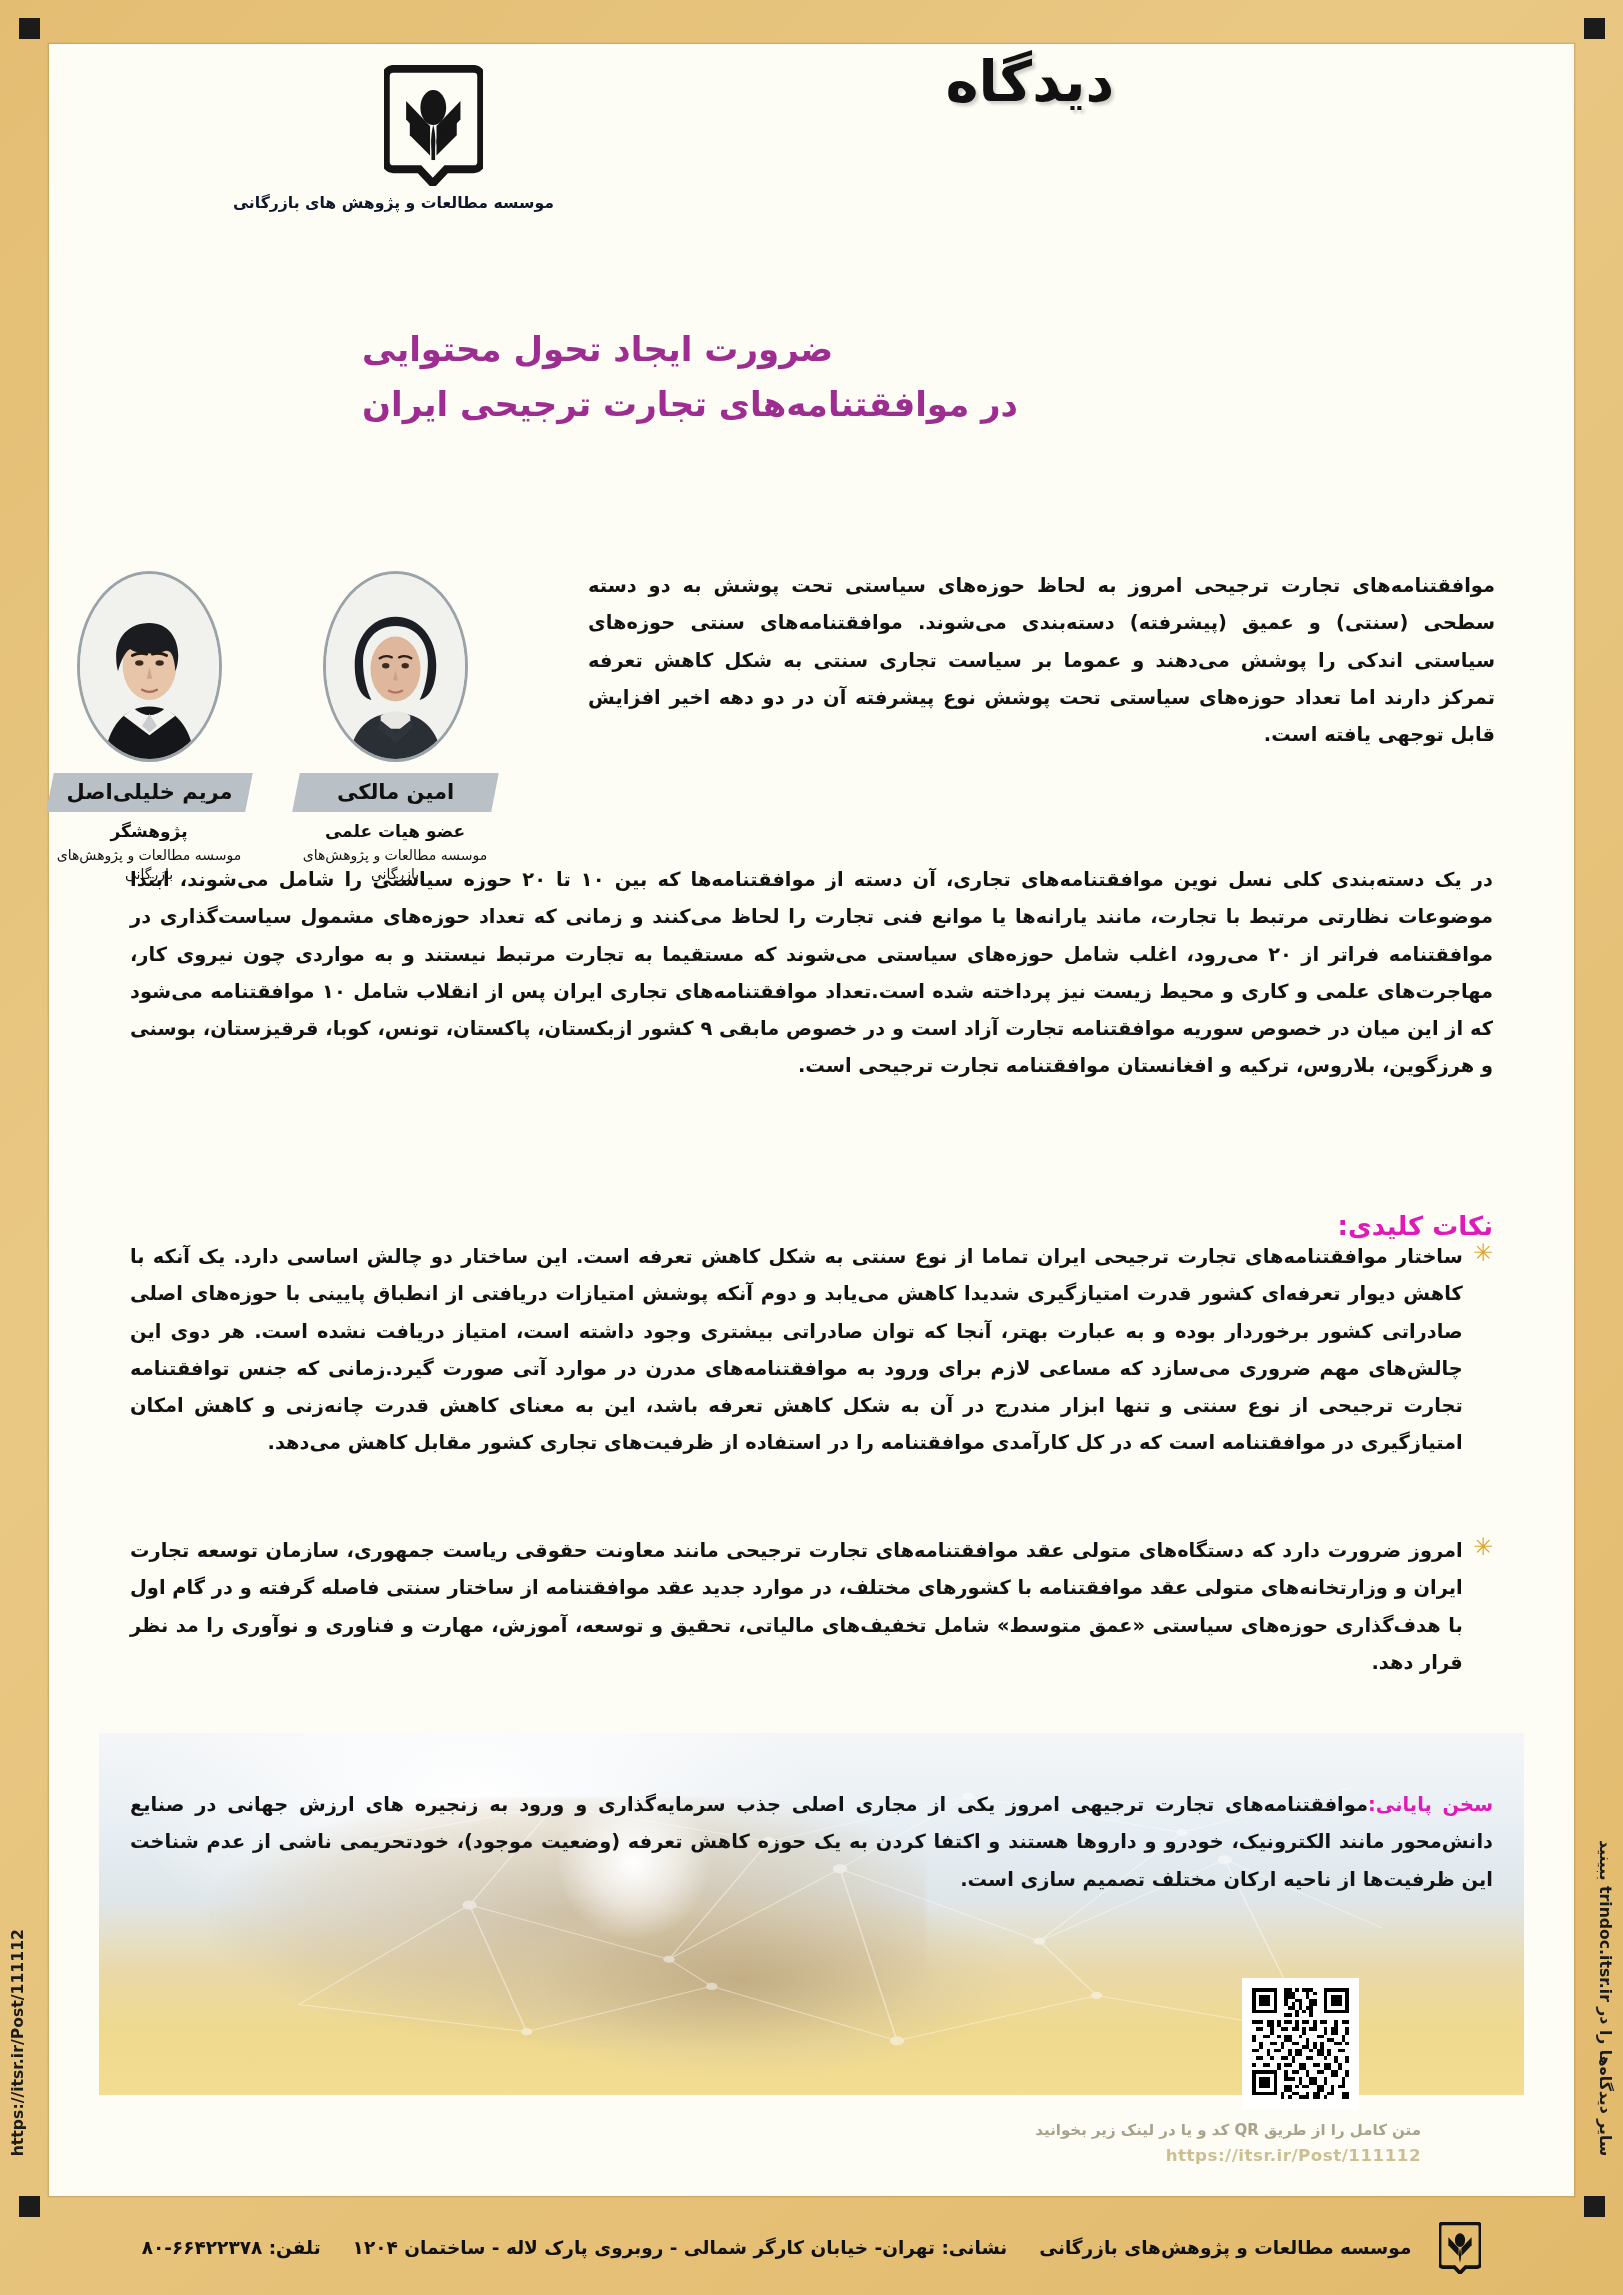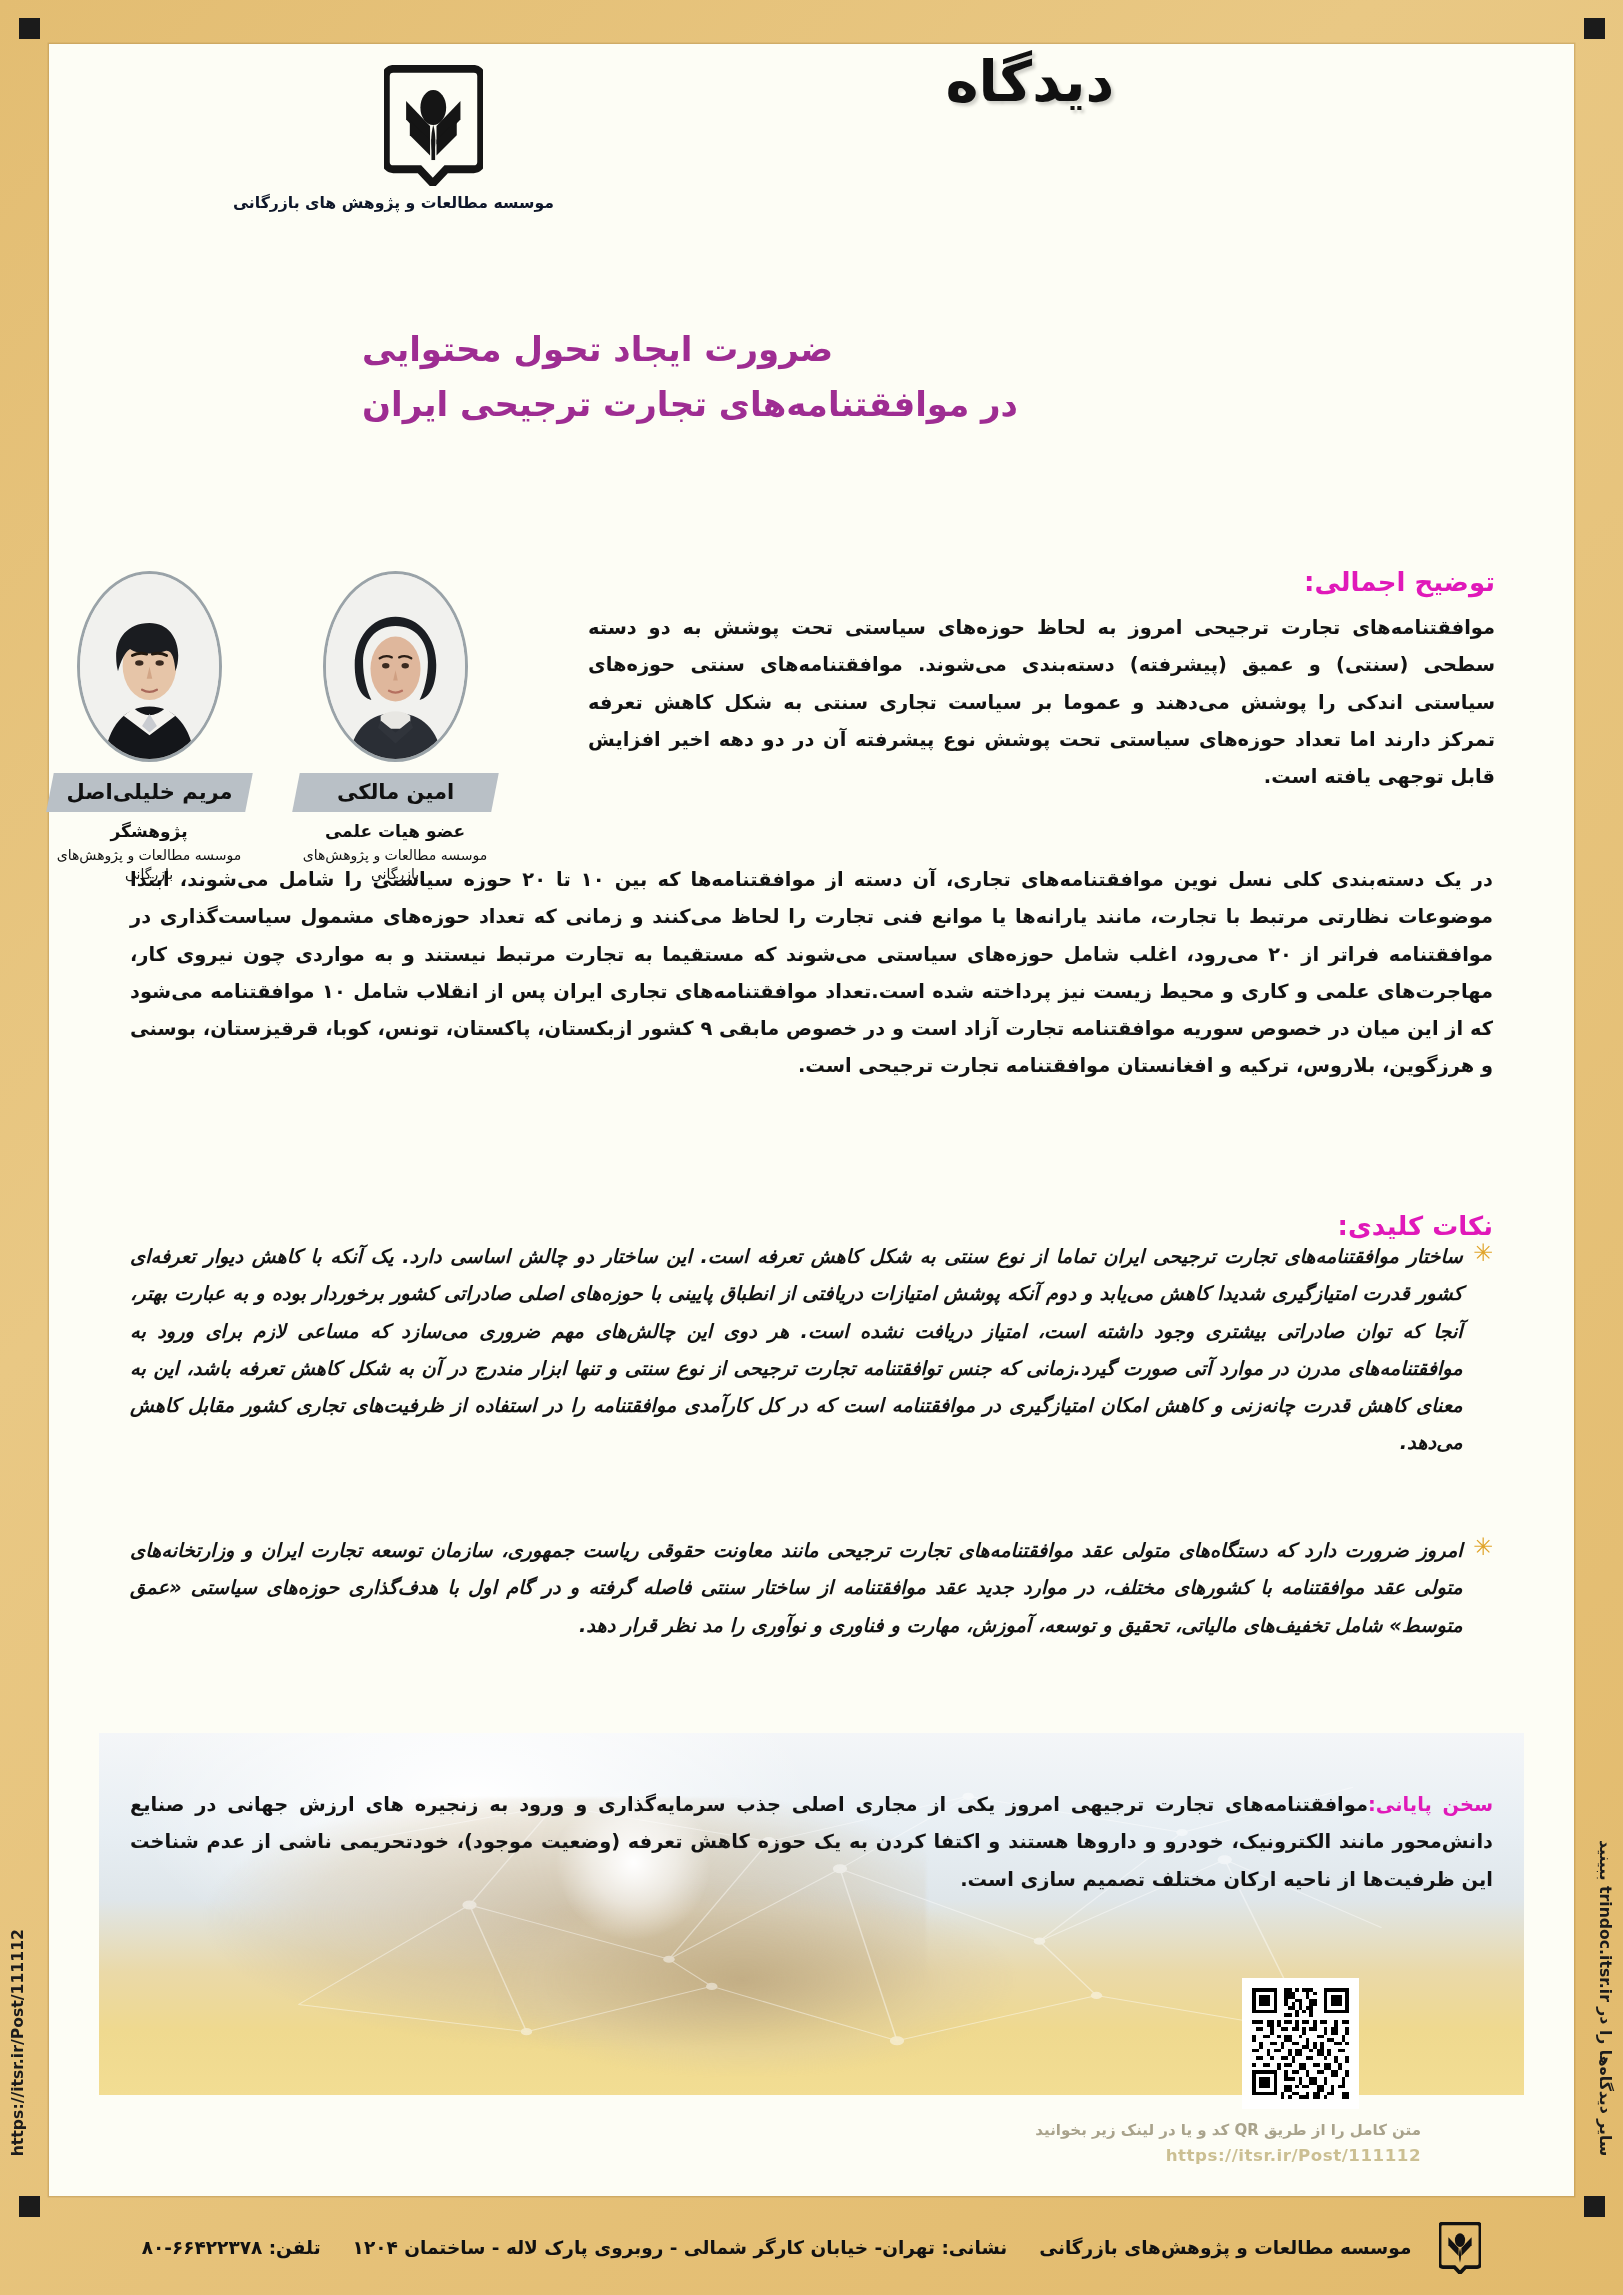--- a/index.html
+++ b/index.html
@@ -113,21 +113,21 @@
   .key-head {
     position:absolute; right:81px; font-size:26px; font-weight:bold;
     color:#e019b9;
   }
 
   .bullet-row { display:flex; gap:10.2px; direction:rtl; }
   .bullet-star {
     flex:0 0 auto; color:#e0a42a; font-size:24px; line-height:1.25;
     font-weight:bold;
   }
-  .bullet-row .body-p { flex:1 1 auto;font-style:italic; }
+  .bullet-row .body-p { flex:1 1 auto; }
 
   .final-p .lead {
     color:#e019b9; font-weight:bold;
   }
 
   
   .photo-band {
     position:absolute; left:50px; right:50px; top:1689px; bottom:101px;
     overflow:hidden; z-index:0;
   }
@@ -311,21 +311,20 @@
         <div class="name-tag">
           <span>مریم خلیلی‌اصل</span>
         </div>
         <div class="role">پژوهشگر</div>
         <div class="affil">موسسه مطالعات و پژوهش‌های بازرگانی</div>
       </div>
 
     </div>
 
     <div class="summary-col above">
-      <div class="sec-head">توضیح اجمالی:</div>
       <div class="body-p">موافقتنامه‌های تجارت ترجیحی امروز به لحاظ حوزه‌های سیاستی تحت پوشش به دو دسته سطحی (سنتی) و عمیق (پیشرفته) دسته‌بندی می‌شوند. موافقتنامه‌های سنتی حوزه‌های سیاستی اندکی را پوشش می‌دهند و عموما بر سیاست تجاری سنتی به شکل کاهش تعرفه تمرکز دارند اما تعداد حوزه‌های سیاستی تحت پوشش نوع پیشرفته آن در دو دهه اخیر افزایش قابل توجهی یافته است.</div>
     </div>
 
     <div class="wide above" style="top:817px;">
       <div class="body-p">در یک دسته‌بندی کلی نسل نوین موافقتنامه‌های تجاری، آن دسته از موافقتنامه‌ها که بین ۱۰ تا ۲۰ حوزه سیاستی را شامل می‌شوند، ابتدا موضوعات نظارتی مرتبط با تجارت، مانند یارانه‌ها یا موانع فنی تجارت را لحاظ می‌کنند و زمانی که تعداد حوزه‌های مشمول سیاست‌گذاری در موافقتنامه فراتر از ۲۰ می‌رود، اغلب شامل حوزه‌های سیاستی می‌شوند که مستقیما به تجارت مرتبط نیستند و به مواردی چون نیروی کار، مهاجرت‌های علمی و کاری و محیط زیست نیز پرداخته شده است.تعداد موافقتنامه‌های تجاری ایران پس از انقلاب شامل ۱۰ موافقتنامه می‌شود که از این میان در خصوص سوریه موافقتنامه تجارت آزاد است و در خصوص مابقی ۹ کشور ازبکستان، پاکستان، تونس، کوبا، قرقیزستان، بوسنی و هرزگوین، بلاروس، ترکیه و افغانستان موافقتنامه تجارت ترجیحی است.</div>
     </div>
 
     <div class="key-head above" style="top:1139px;margin-top:28px;">نکات کلیدی:</div>
 
     <div class="wide above" style="top:1194px;">

